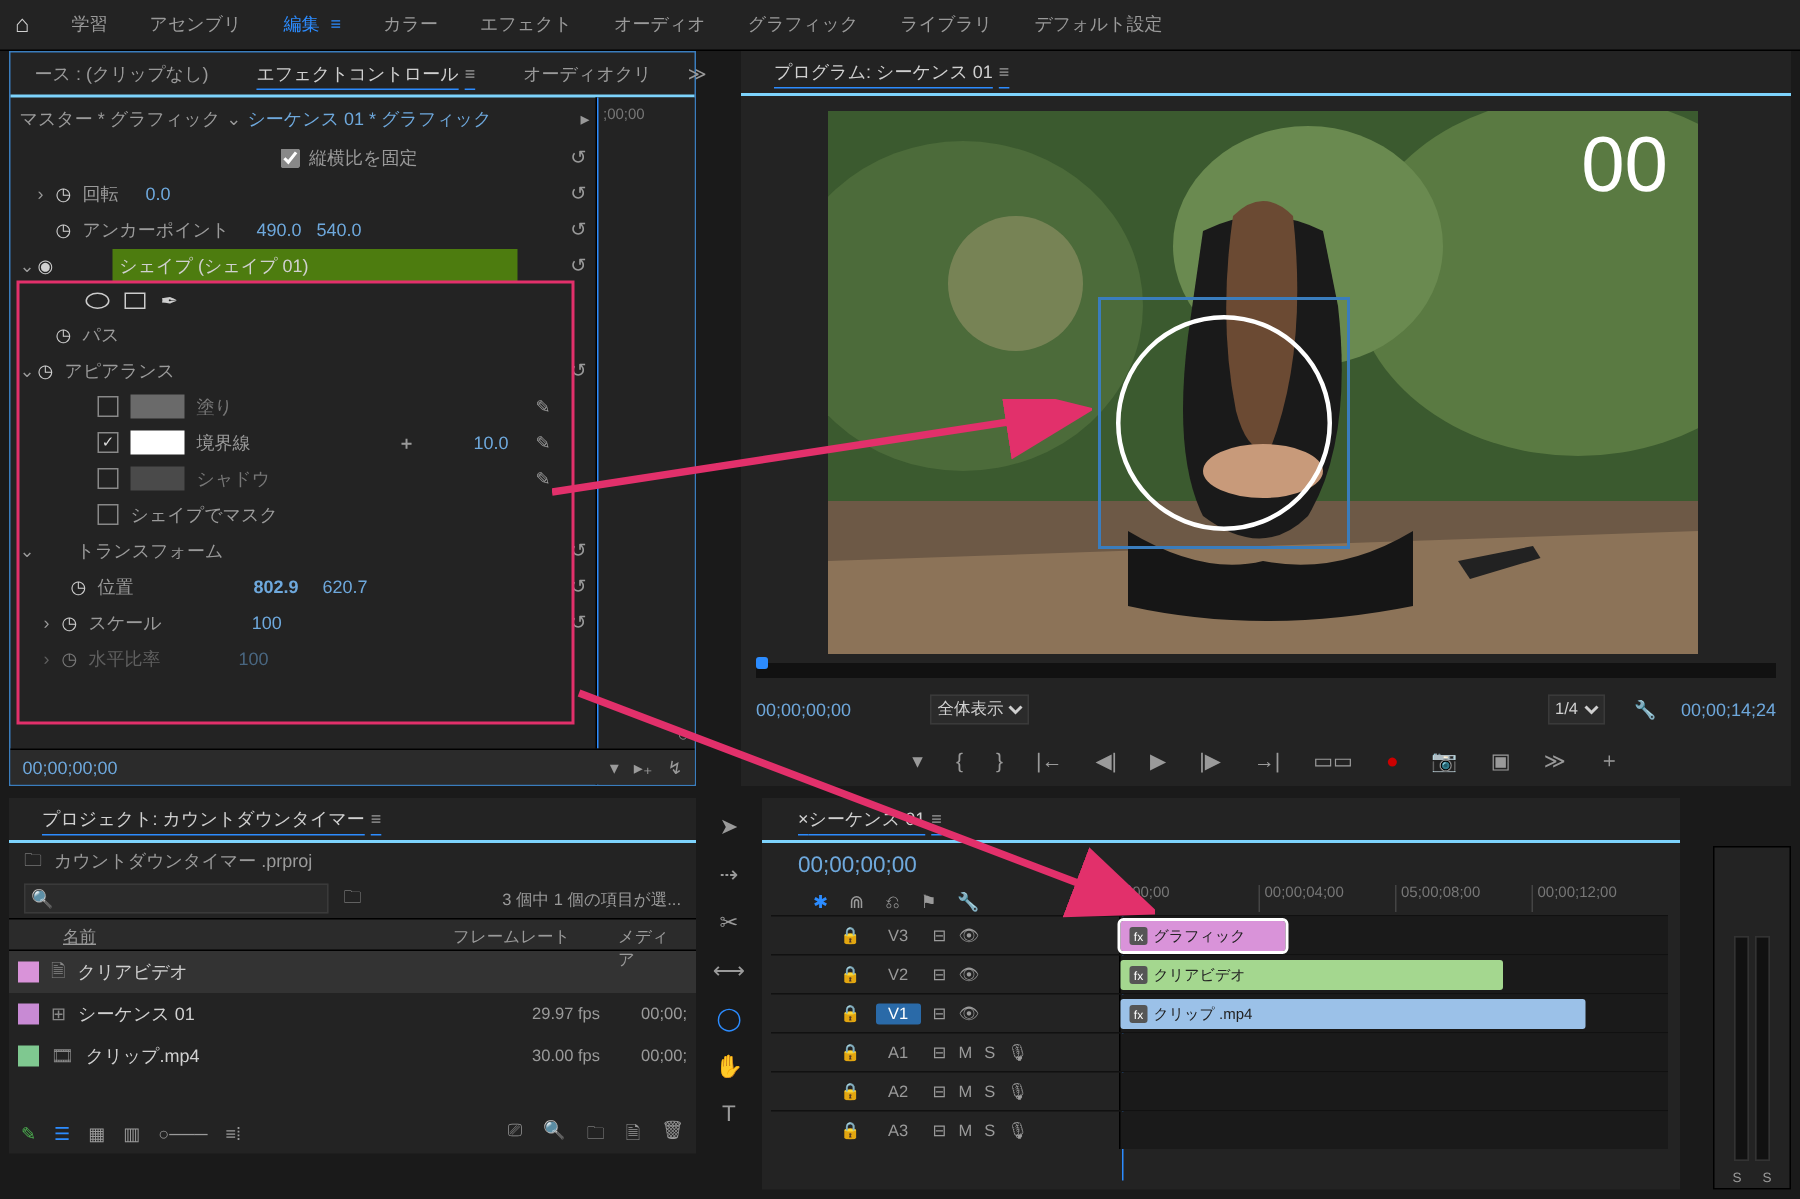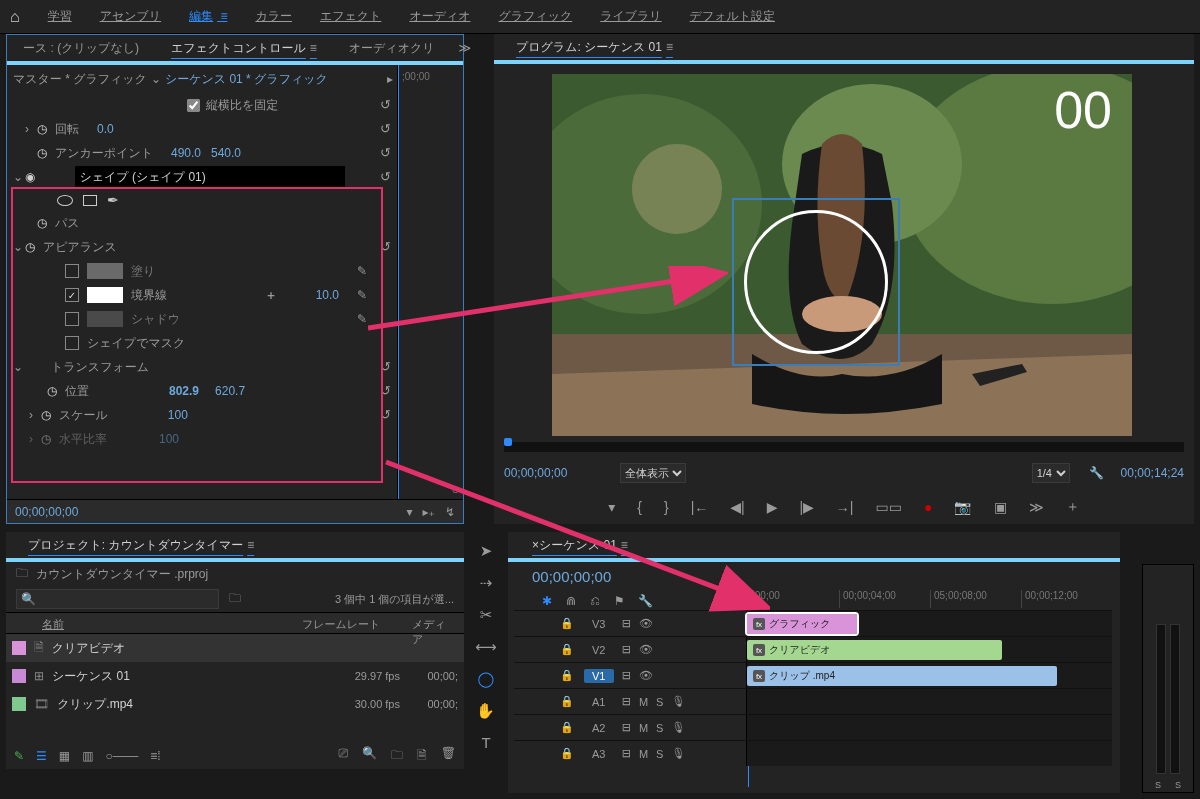--- a/index.html
+++ b/index.html
@@ -19,30 +19,30 @@
     --track-v1:#9bc1e8;
     --border:#3a3a3a;
   }
   * { box-sizing:border-box; }
   html,body { margin:0; padding:0; width:1200px; height:799px; background:var(--bg0); color:var(--text); font-family:"Helvetica Neue",Arial,sans-serif; font-size:12px; overflow:hidden; }
   body { position:relative; }
 
   
   .top-bar { height:34px; background:var(--bg1); display:flex; align-items:center; padding:0 10px; gap:28px; border-bottom:1px solid #000; }
   .top-bar .home { font-size:16px; }
-  .ws-item { color:var(--text-dim); cursor:pointer;text-decoration:underline; }
+  .ws-item { color:var(--text-dim); cursor:pointer; }
   .ws-item.active { color:var(--blue); }
   .ws-menu { color:var(--blue); margin-left:4px; }
 
   
   .main { position:absolute; top:34px; left:0; right:0; bottom:0; }
 
   
   .left-panel { position:absolute; left:6px; top:0; width:458px; height:490px; border:1px solid #3a7dbd; background:var(--bg1); }
-  .panel-tabs { display:flex; align-items:center; height:30px; border-bottom:4px solid #7dd3fc; }
+  .panel-tabs { display:flex; align-items:center; height:30px; border-bottom:2px solid #7dd3fc; }
   .ptab { padding:0 16px; height:100%; display:flex; align-items:center; color:var(--text-dim); cursor:pointer; white-space:nowrap; }
   .ptab.active { color:var(--text); text-decoration:underline; text-decoration-color:var(--blue); text-underline-offset:6px; }
   .panel-menu { margin-left:4px; color:var(--text-dim); }
   .ptab-more { margin-left:auto; padding:0 8px; color:var(--text-dim); }
 
   
   .ec-body { position:relative; height:calc(100% - 30px); display:flex; }
   .ec-left { width:390px; overflow:hidden; }
   .ec-right-strip { width:66px; border-left:1px solid #000; position:relative; background:var(--bg1); }
   .ec-header { display:flex; align-items:center; height:28px; padding-left:6px; gap:4px; font-size:12px; }
@@ -51,21 +51,21 @@
   .ec-row { display:flex; align-items:center; height:24px; padding-left:18px; position:relative; }
   .ec-row .reset { position:absolute; right:6px; top:4px; color:var(--text-dim); cursor:pointer; font-size:13px; }
   .ec-row .chev { width:12px; color:var(--text-dim); }
   .ec-row .sw { width:14px; margin-right:4px; }
   .ec-row .label { color:var(--text-dim); }
   .ec-row .val { color:var(--blue-dim); margin-left:18px; }
   .ec-row input[type=checkbox] { accent-color:#888; width:13px; height:13px; margin:0 6px 0 0; }
 
   .magenta-box { position:absolute; border:2px solid var(--magenta); pointer-events:none; }
 
-  .shape-header { background:#000000; height:22px; display:flex; align-items:center; padding:0 4px; margin-left:34px; width:270px; }
+  .shape-header { background:#4d7c0f; height:22px; display:flex; align-items:center; padding:0 4px; margin-left:34px; width:270px; }
   .shape-icons { display:flex; gap:10px; margin-left:50px; align-items:center; height:22px; }
   .icon-circle { width:16px; height:11px; border:1.5px solid #ccc; border-radius:50%; }
   .icon-rect  { width:14px; height:11px; border:1.5px solid #ccc; }
   .icon-pen   { color:#ccc; font-size:14px; }
 
   .checkbox { width:14px; height:14px; border:1px solid #888; display:inline-flex; align-items:center; justify-content:center; margin-right:8px; background:#222; }
   .checkbox.on::after { content:"✓"; font-size:10px; color:#ddd; }
   .swatch { width:36px; height:16px; margin-right:8px; }
   .eyedrop { position:absolute; right:30px; color:var(--text-dim); cursor:pointer; }
   .plus { position:absolute; right:120px; color:var(--text-dim); font-weight:bold; }

